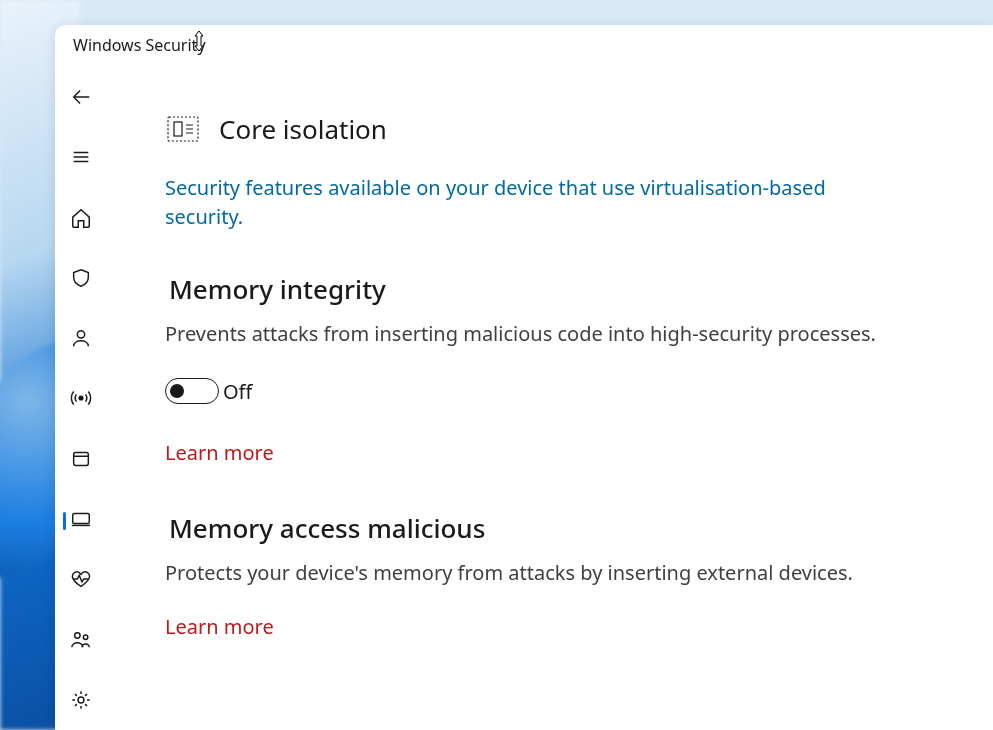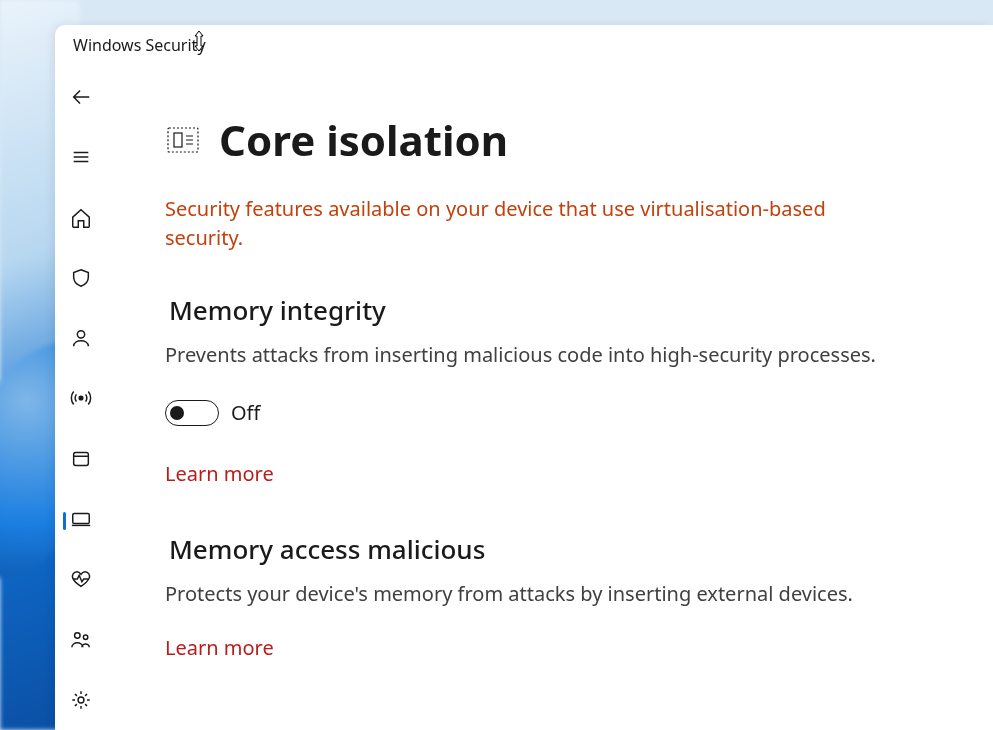--- a/index.html
+++ b/index.html
@@ -84,27 +84,27 @@
     border-radius: 2px;
   }
 
   .main {
     flex: 1;
     padding: 46px 20px 0 58px;
   }
 
   .page-header { display:flex; align-items:center; gap:18px; margin-bottom:26px; }
   .page-header svg { width:36px; height:36px; stroke:#1a1a1a; fill:none; stroke-width:1.2; }
-  h1 { font-size: 42px; font-weight: 700; margin:0;text-align:right; }
-  .page-desc { font-size: 20px; color:#c2410c; line-height:1.45; max-width: 720px; margin-bottom: 40px; }
+  h1 { font-size: 26px; font-weight: 400; margin:0;text-align:right; }
+  .page-desc { font-size: 20px; color:#0369a1; line-height:1.45; max-width: 720px; margin-bottom: 40px; }
 
   h2 { font-size: 26px; font-weight: 500; margin: 0 0 12px 4px; }
   .section-desc { font-size: 20px; color:#404040; line-height:1.45; max-width:760px; margin-bottom: 30px; }
 
-  .toggle-row { display:flex; align-items:center; gap:12px; margin-bottom: 34px; }
+  .toggle-row { display:flex; align-items:flex-start; gap:4px; margin-bottom: 34px; }
   .toggle {
     width: 54px; height: 26px;
     border: 1.6px solid #1a1a1a;
     border-radius: 26px;
     position: relative;
     cursor: pointer;
     background:#fff;
   }
   .toggle .knob {
     position:absolute; left:4px; top:50%;

